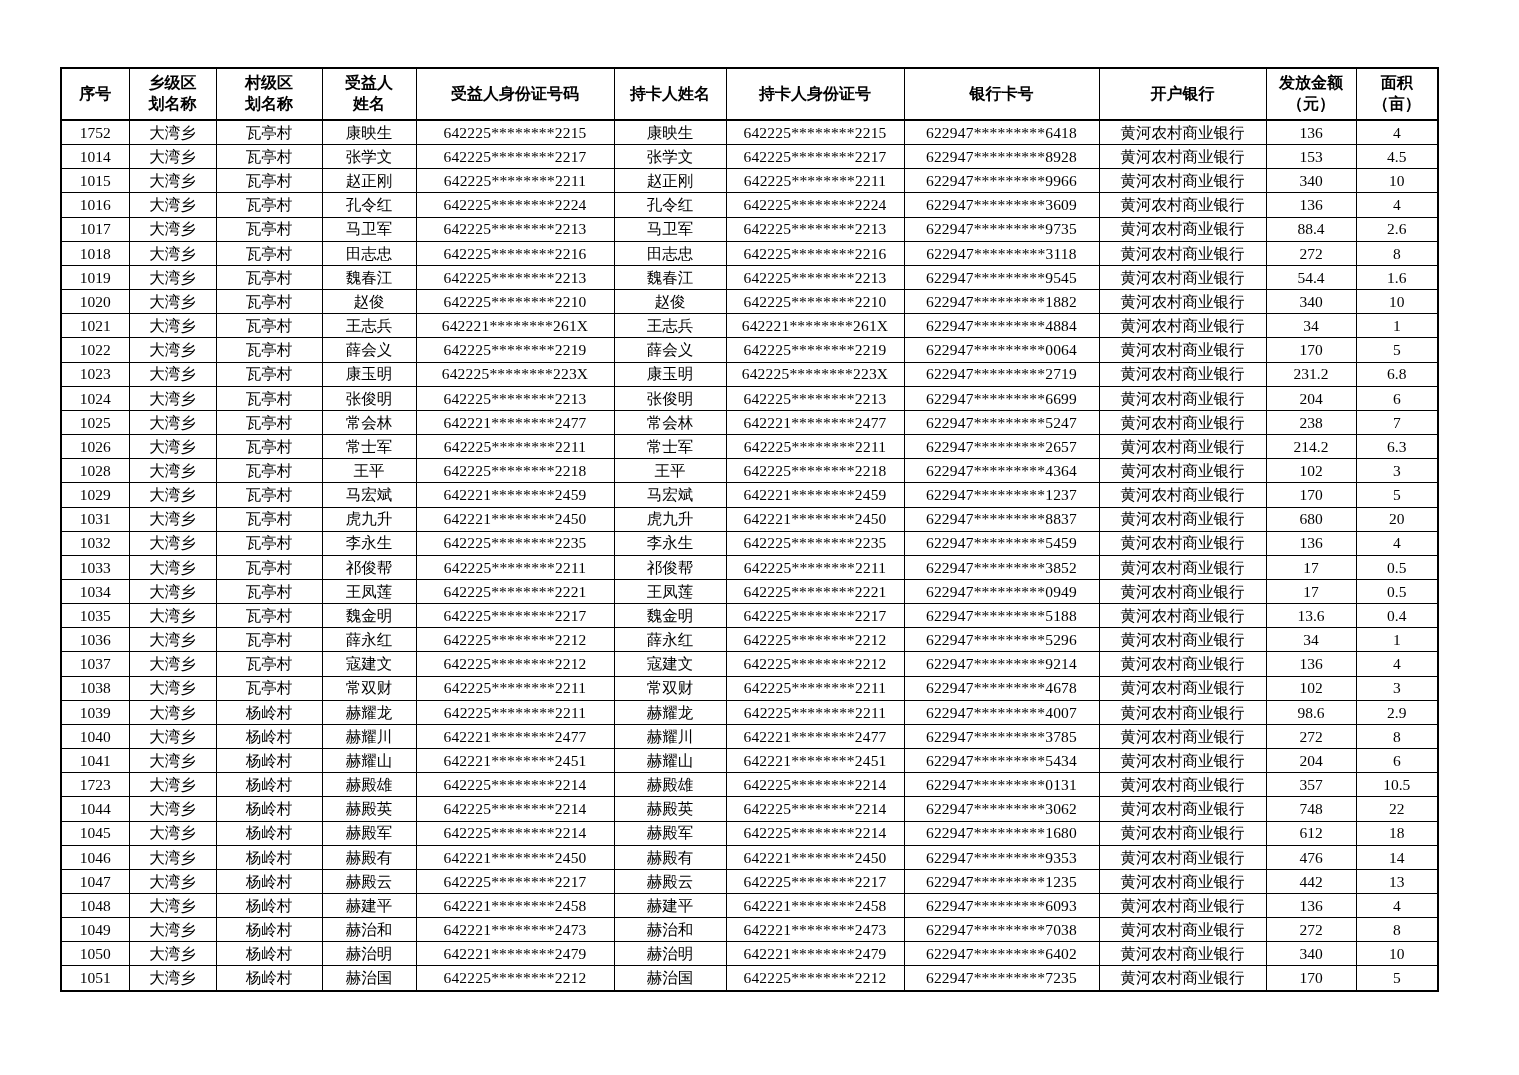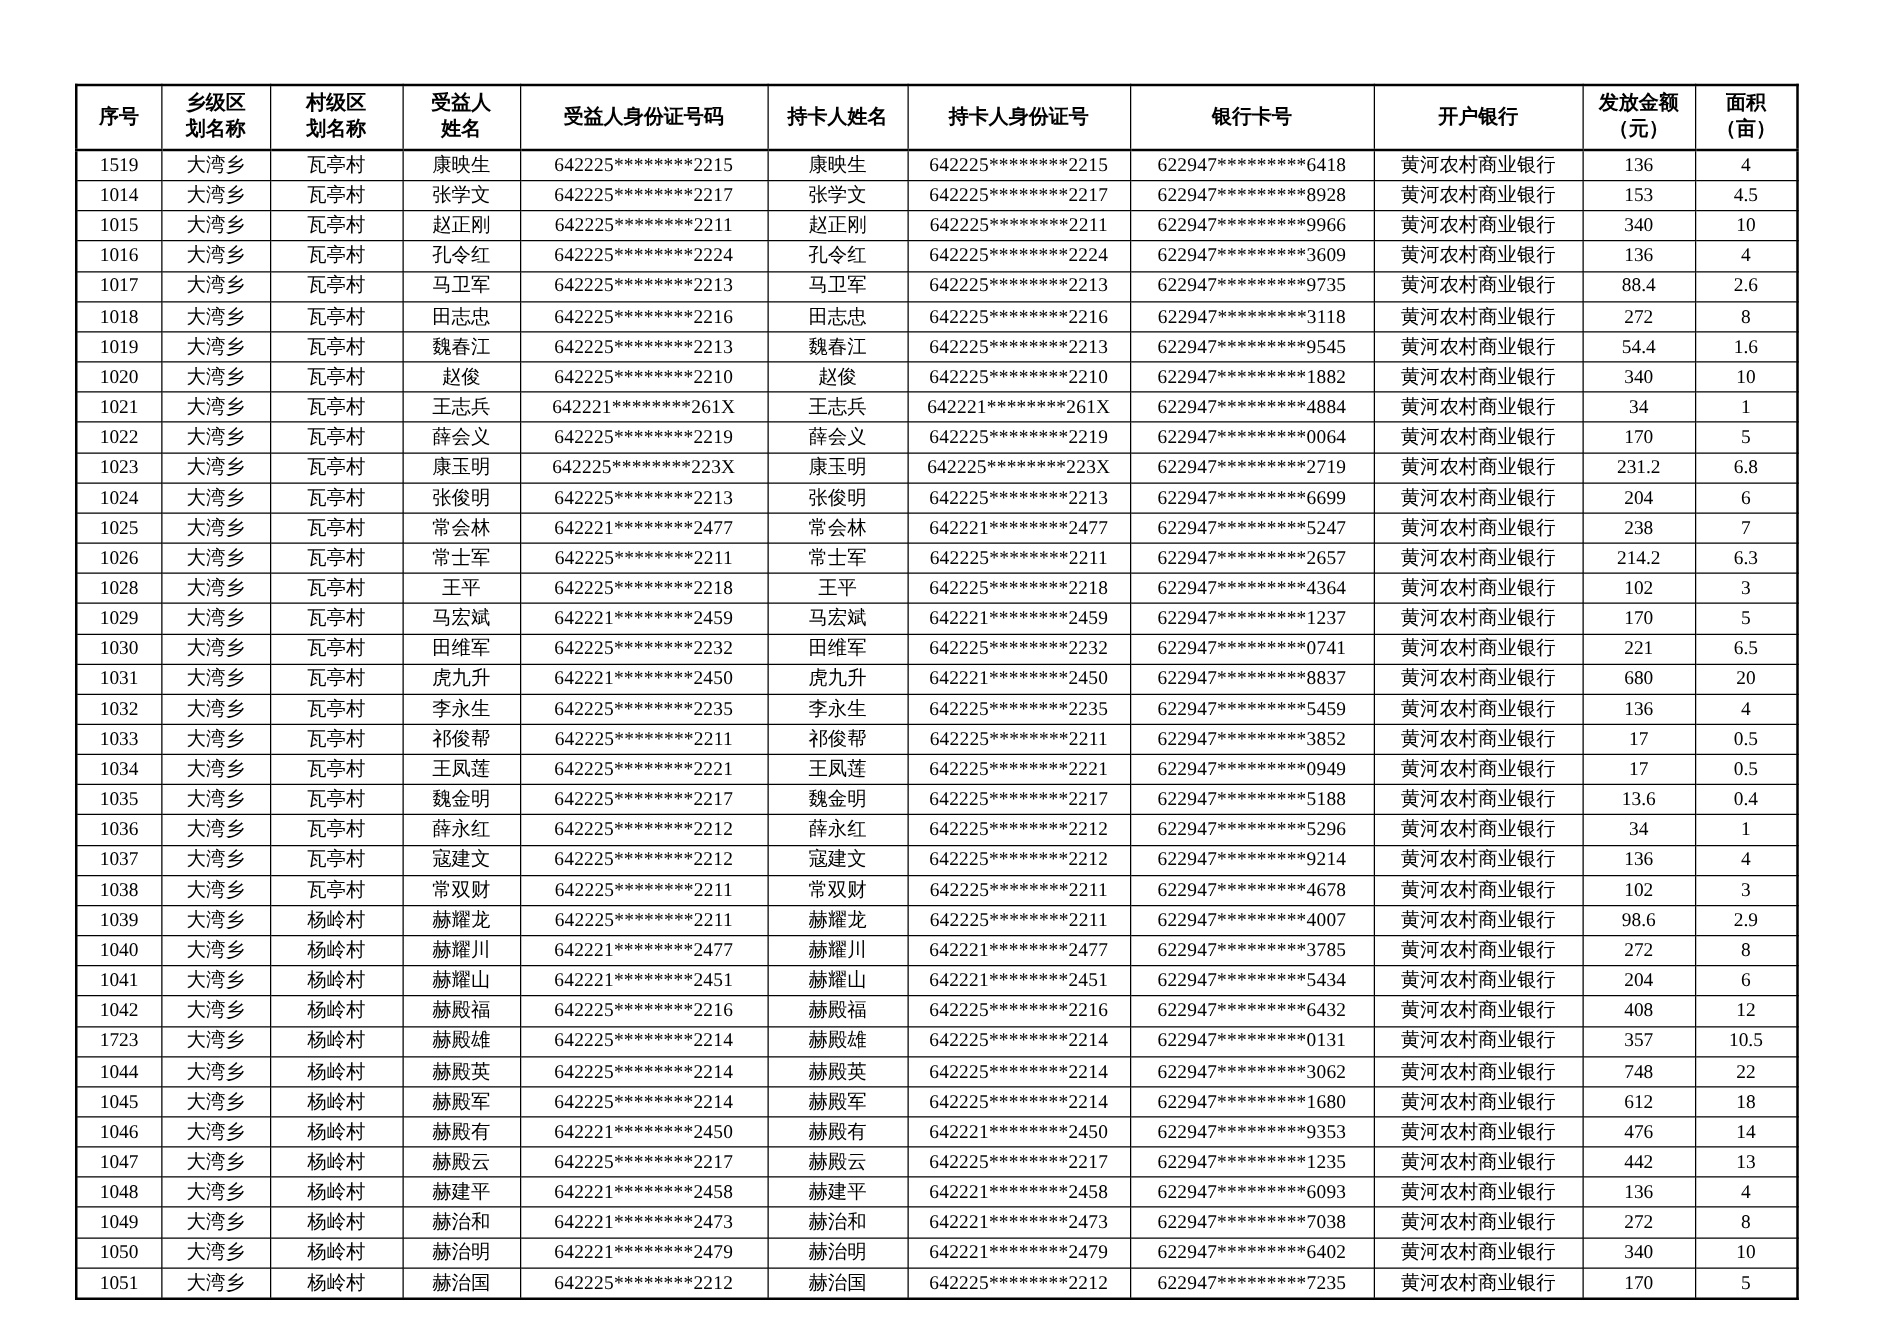--- a/index.html
+++ b/index.html
@@ -82,21 +82,21 @@
           <th>银行卡号</th>
           <th>开户银行</th>
           <th>发放金额
 （元）</th>
           <th>面积
 （亩）</th>
         </tr>
       </thead>
     <tbody>
         <tr>
-          <td class="c-seq">1519</td>
+          <td class="c-seq">1752</td>
           <td class="c-township">大湾乡</td>
           <td class="c-village">瓦亭村</td>
           <td class="c-beneficiary_name">康映生</td>
           <td class="c-beneficiary_id">642225********2215</td>
           <td class="c-cardholder_name">康映生</td>
           <td class="c-cardholder_id">642225********2215</td>
           <td class="c-bank_card">622947*********6418</td>
           <td class="c-bank">黄河农村商业银行</td>
           <td class="c-amount">136</td>
           <td class="c-area">4</td>
@@ -290,33 +290,20 @@
           <td class="c-beneficiary_name">马宏斌</td>
           <td class="c-beneficiary_id">642221********2459</td>
           <td class="c-cardholder_name">马宏斌</td>
           <td class="c-cardholder_id">642221********2459</td>
           <td class="c-bank_card">622947*********1237</td>
           <td class="c-bank">黄河农村商业银行</td>
           <td class="c-amount">170</td>
           <td class="c-area">5</td>
         </tr>
         <tr>
-          <td class="c-seq">1030</td>
-          <td class="c-township">大湾乡</td>
-          <td class="c-village">瓦亭村</td>
-          <td class="c-beneficiary_name">田维军</td>
-          <td class="c-beneficiary_id">642225********2232</td>
-          <td class="c-cardholder_name">田维军</td>
-          <td class="c-cardholder_id">642225********2232</td>
-          <td class="c-bank_card">622947*********0741</td>
-          <td class="c-bank">黄河农村商业银行</td>
-          <td class="c-amount">221</td>
-          <td class="c-area">6.5</td>
-        </tr>
-        <tr>
           <td class="c-seq">1031</td>
           <td class="c-township">大湾乡</td>
           <td class="c-village">瓦亭村</td>
           <td class="c-beneficiary_name">虎九升</td>
           <td class="c-beneficiary_id">642221********2450</td>
           <td class="c-cardholder_name">虎九升</td>
           <td class="c-cardholder_id">642221********2450</td>
           <td class="c-bank_card">622947*********8837</td>
           <td class="c-bank">黄河农村商业银行</td>
           <td class="c-amount">680</td>
@@ -446,33 +433,20 @@
           <td class="c-beneficiary_name">赫耀山</td>
           <td class="c-beneficiary_id">642221********2451</td>
           <td class="c-cardholder_name">赫耀山</td>
           <td class="c-cardholder_id">642221********2451</td>
           <td class="c-bank_card">622947*********5434</td>
           <td class="c-bank">黄河农村商业银行</td>
           <td class="c-amount">204</td>
           <td class="c-area">6</td>
         </tr>
         <tr>
-          <td class="c-seq">1042</td>
-          <td class="c-township">大湾乡</td>
-          <td class="c-village">杨岭村</td>
-          <td class="c-beneficiary_name">赫殿福</td>
-          <td class="c-beneficiary_id">642225********2216</td>
-          <td class="c-cardholder_name">赫殿福</td>
-          <td class="c-cardholder_id">642225********2216</td>
-          <td class="c-bank_card">622947*********6432</td>
-          <td class="c-bank">黄河农村商业银行</td>
-          <td class="c-amount">408</td>
-          <td class="c-area">12</td>
-        </tr>
-        <tr>
           <td class="c-seq">1723</td>
           <td class="c-township">大湾乡</td>
           <td class="c-village">杨岭村</td>
           <td class="c-beneficiary_name">赫殿雄</td>
           <td class="c-beneficiary_id">642225********2214</td>
           <td class="c-cardholder_name">赫殿雄</td>
           <td class="c-cardholder_id">642225********2214</td>
           <td class="c-bank_card">622947*********0131</td>
           <td class="c-bank">黄河农村商业银行</td>
           <td class="c-amount">357</td>

